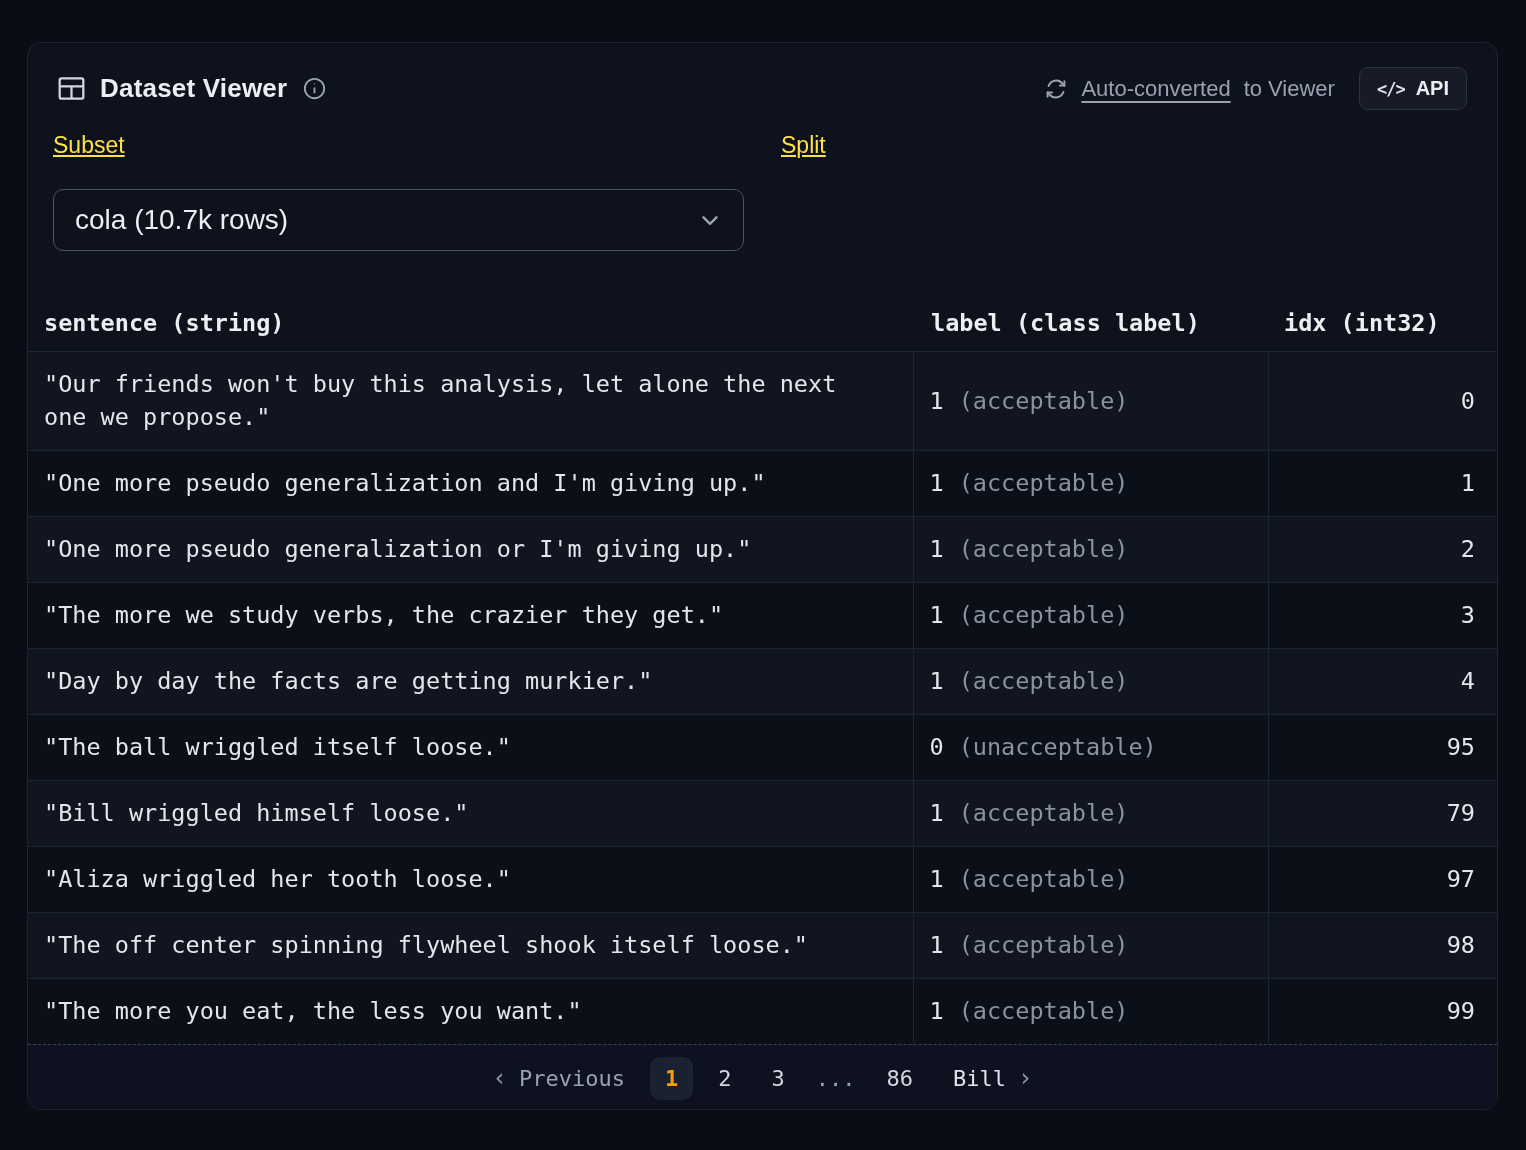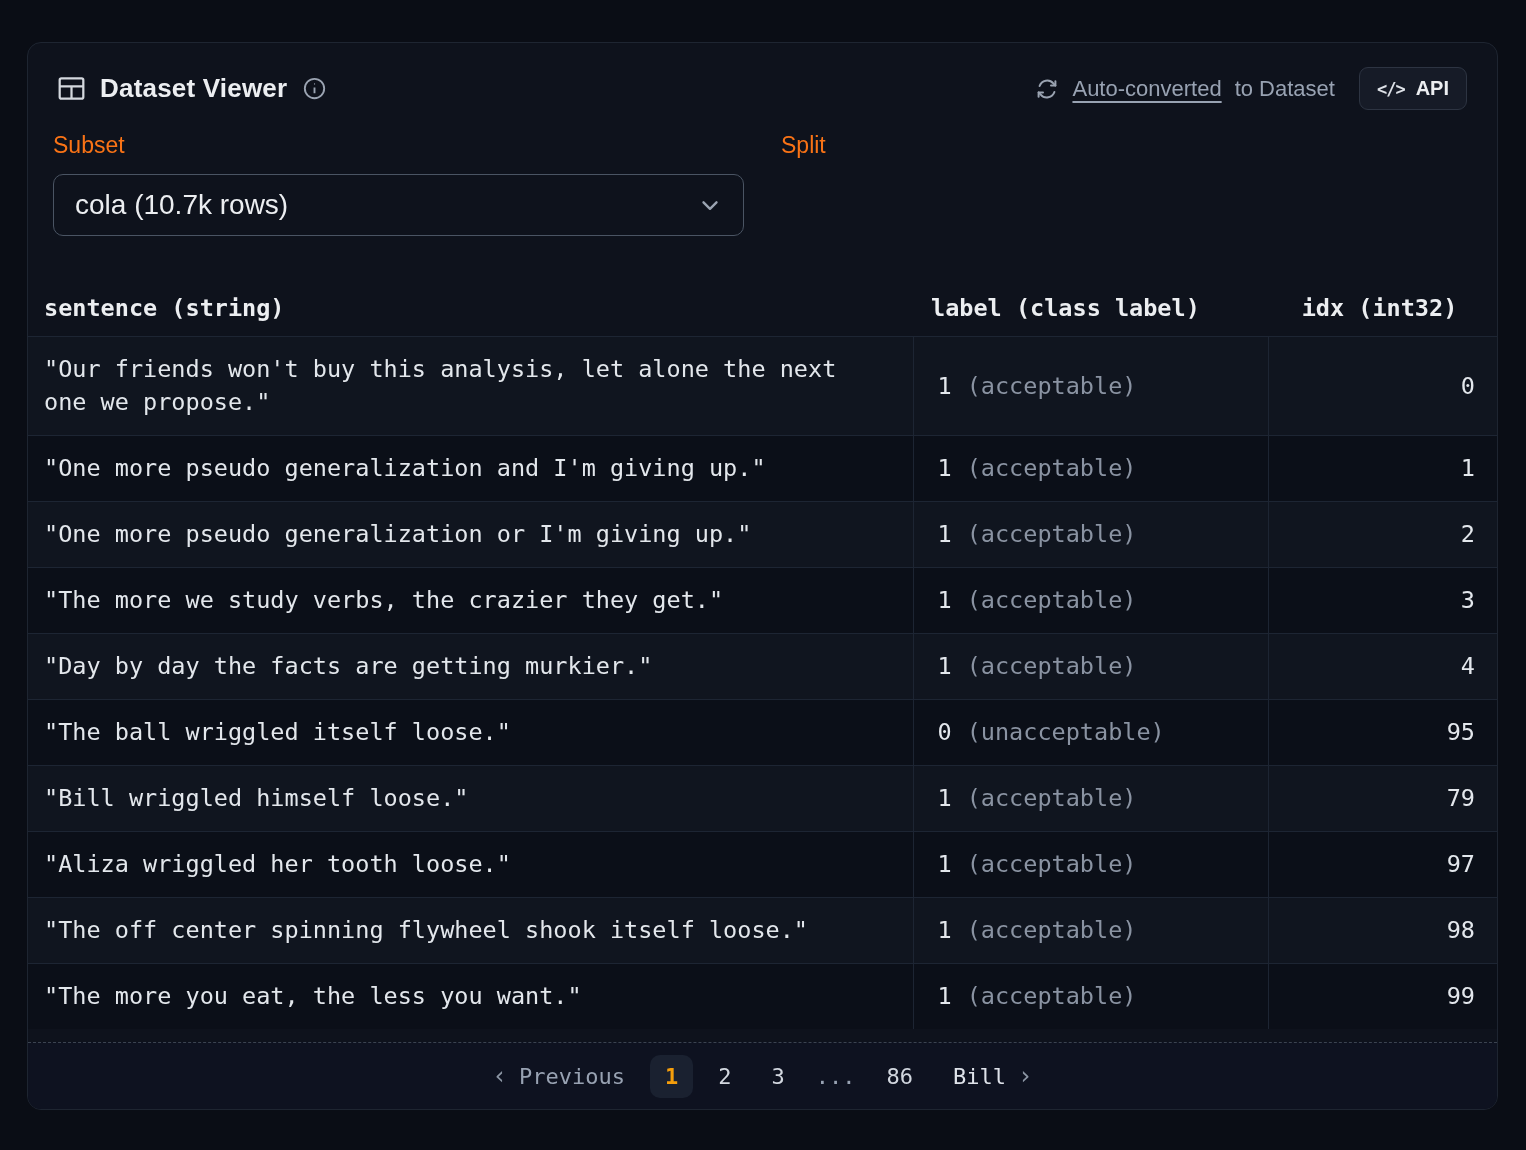--- a/index.html
+++ b/index.html
@@ -27,41 +27,41 @@
   .autoconv .underl{text-decoration:underline; text-underline-offset:5px; cursor:pointer;}
   .api-btn{
     display:flex; align-items:center; gap:11px; padding:9px 17px; margin-left:6px;
     background:#161b27; border:1px solid #2d3442; border-radius:9px;
     color:#eceef1; font-size:20px; font-weight:bold; cursor:pointer;
   }
   .api-btn .code-glyph{font-family:"DejaVu Sans Mono", monospace; font-size:17px; font-weight:bold; color:#dfe3e9; letter-spacing:-1px;}
   
   .controls{display:flex; gap:37px; padding:16px 25px 0 25px;}
   .control{flex:1;}
-  .control-label{font-size:23px; color:#f97316; margin-bottom:15px;}
+  .control-label{font-size:23px; color:#fde047; margin-bottom:30px;text-decoration:underline;}
   .select{
     height:62px; border:1px solid var(--select-border); border-radius:10px;
     display:flex; align-items:center; justify-content:space-between;
     padding:0 20px 0 21px; font-size:28px; color:#eceef1; cursor:pointer; background:transparent;
   }
   .select .chev{color:#9aa3b1; display:inline-flex;}
   
   table{width:100%; border-collapse:collapse; margin-top:46px;
         font-family:"DejaVu Sans Mono", monospace; font-size:23.5px;}
   col.c-label{width:355px;} col.c-idx{width:229px;}
   thead th{text-align:left; font-weight:bold; color:#eceef1; padding:12px 16px 14px 16px; white-space:nowrap;}
-  thead th.h-idx{text-align:center; padding-right:22px;}
+  thead th.h-idx{text-align:left; padding-right:22px;}
   thead th.h-label{padding-left:18px;}
   tbody tr{border-top:1px solid var(--line);}
   tbody tr:nth-child(odd){background:var(--row-odd);}
   tbody tr:nth-child(even){background:var(--row-even);}
   tbody td{padding:16px; line-height:33px; vertical-align:middle; color:#e3e7ec;}
   td.sentence{padding-right:50px;}
   td.label-cell,td.idx-cell{border-left:1px solid var(--line);}
-  td.label-cell{padding-left:24px; white-space:nowrap;}
+  td.label-cell{padding-left:16px; white-space:nowrap;}
   .label-name{color:var(--label-muted); margin-left:15px;}
   td.idx-cell{text-align:right; padding-right:22px;}
   
   .footer{
     margin-top:auto; border-top:1px dashed #3b4350; flex:0 0 67px;
     display:flex; align-items:center; justify-content:center; gap:10px;
     font-family:"DejaVu Sans Mono", monospace; font-size:22px; background:#0e1220;
   }
   .pg{display:flex; align-items:center; gap:12px; background:none; border:none;
       font:inherit; padding:9px 15px; border-radius:10px; cursor:pointer; color:#d2d7df;}
@@ -100,21 +100,21 @@
       <span class="autoconv">
         <span class="hicon" style="color:#9aa3b1">
           <svg width="24" height="24" viewBox="0 0 24 24" fill="none" stroke="currentColor" stroke-width="2" stroke-linecap="round" stroke-linejoin="round">
             <path d="M4.6 9a8 8 0 0 1 13.7-2.6L20.4 8.6"></path>
             <path d="M20.4 4.2v4.4H16"></path>
             <path d="M19.4 15a8 8 0 0 1-13.7 2.6L3.6 15.4"></path>
             <path d="M3.6 19.8v-4.4H8"></path>
           </svg>
         </span>
         <span class="underl">Auto-converted</span>
-        <span>to Dataset</span>
+        <span>to Viewer</span>
       </span>
       <button class="api-btn">
         <span class="code-glyph">&lt;/&gt;</span>
         <span>API</span>
       </button>
     </div>
   </div>
 
   <div class="controls">
     <div class="control">

